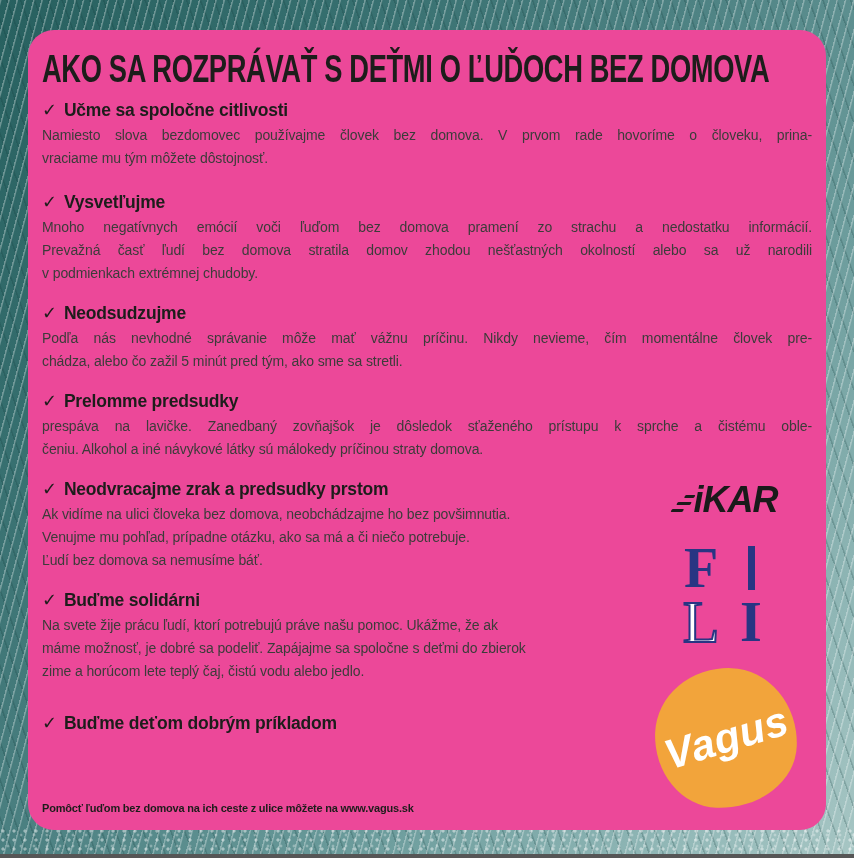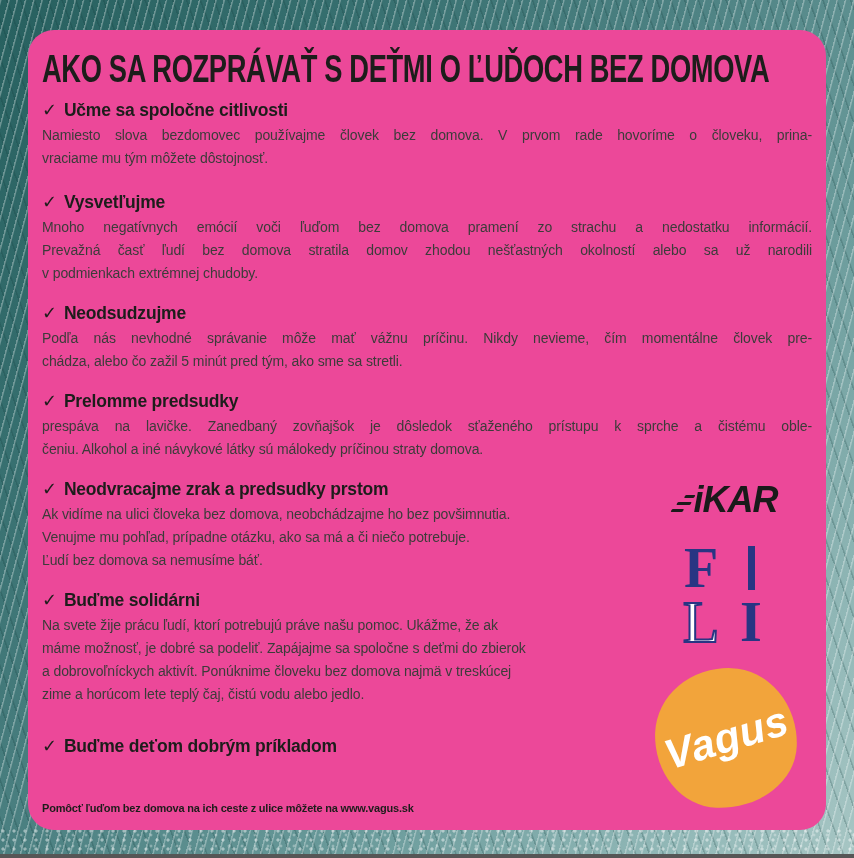--- a/index.html
+++ b/index.html
@@ -158,21 +158,20 @@
         </div>
   </section>
 
   <section class="section">
     <h2 class="sec-head">
       <span class="check">✓</span><span class="sec-head-text">Buďme solidárni</span>
     </h2>
     <div class="para">
           <div class="line">Na svete žije prácu ľudí, ktorí potrebujú práve našu pomoc. Ukážme, že ak</div>
           <div class="line">máme možnosť, je dobré sa podeliť. Zapájajme sa spoločne s deťmi do zbierok</div>
-          <div class="line">a dobrovoľníckych aktivít. Ponúknime človeku bez domova najmä v treskúcej</div>
           <div class="line">zime a horúcom lete teplý čaj, čistú vodu alebo jedlo.</div>
         </div>
   </section>
 
   <section class="section">
     <h2 class="sec-head">
       <span class="check">✓</span><span class="sec-head-text">Buďme deťom dobrým príkladom</span>
     </h2>
 
   </section>

